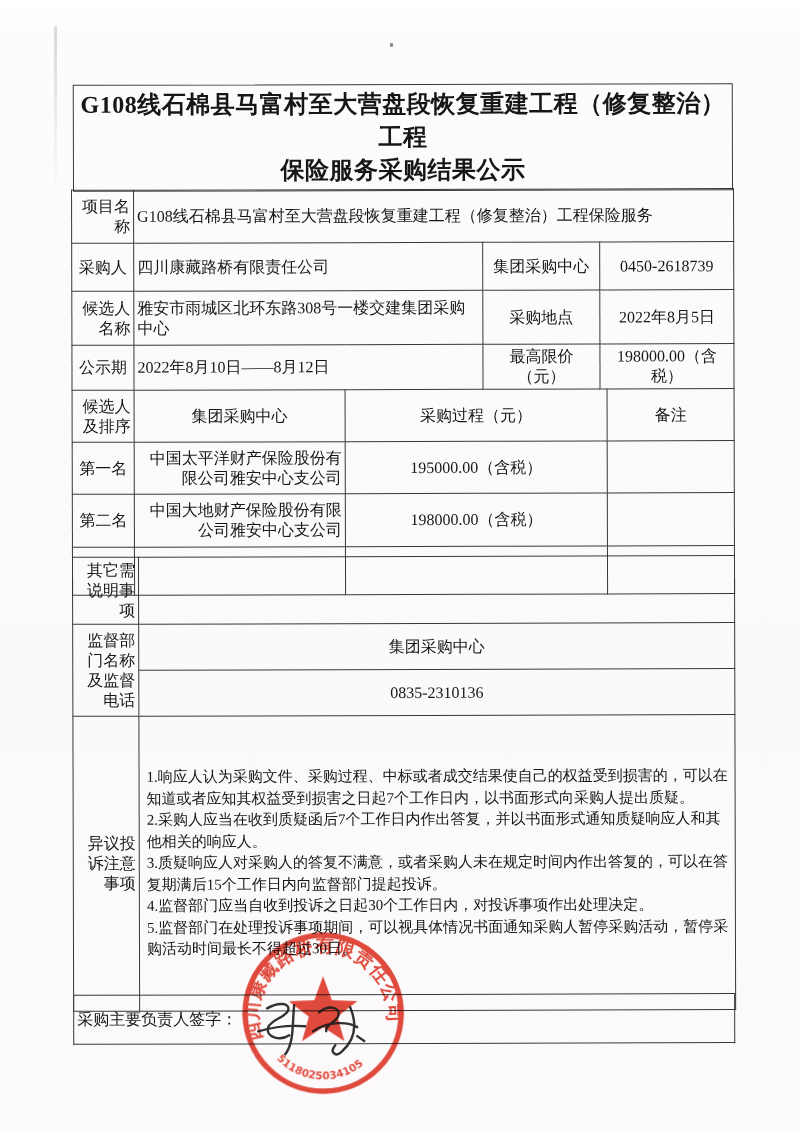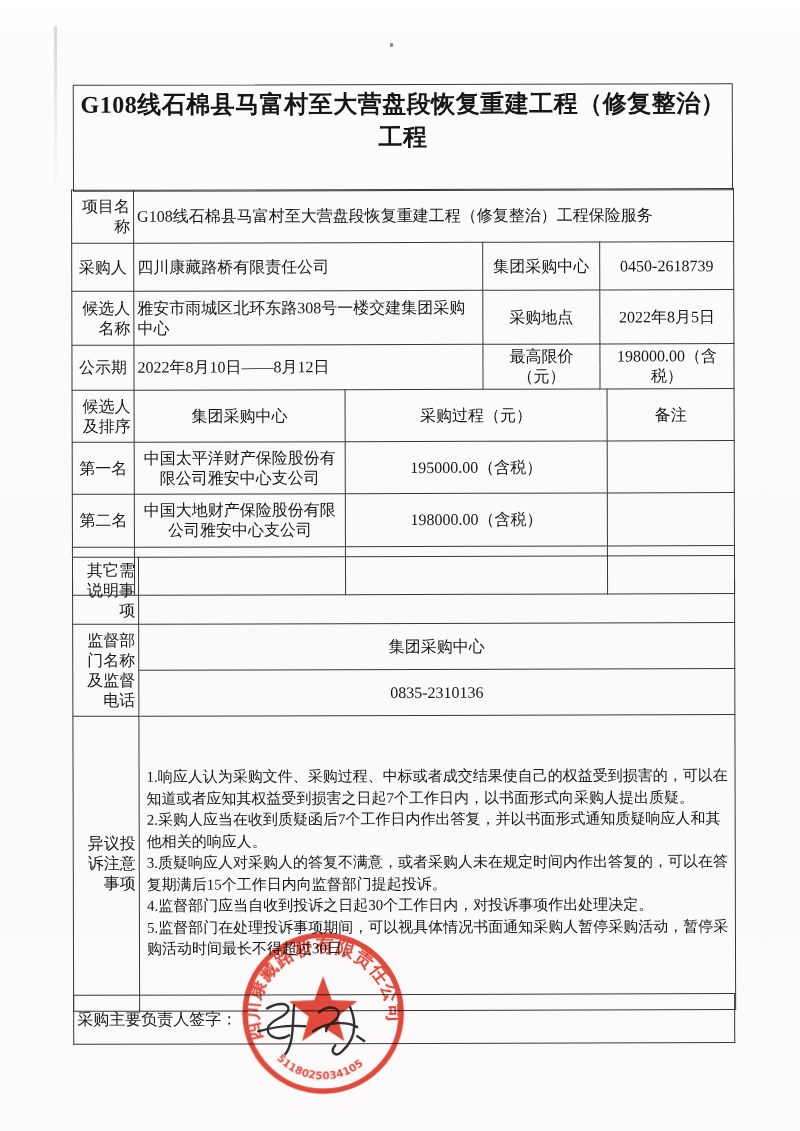--- a/index.html
+++ b/index.html
@@ -27,40 +27,41 @@
   table.sheet{border-collapse:collapse;table-layout:fixed;position:absolute;left:72px;box-sizing:border-box;}
   table.sheet td{
     border:1.6px solid #38383c;vertical-align:middle;
     font-size:16px;line-height:20px;padding:2px 3px;overflow:hidden;
     word-break:break-all;
   }
   td.lbl{text-align:right;padding-left:5px;padding-right:2px;}
   td.lbl-c{text-align:center;}
   td.val-l{text-align:left;padding-left:10px;}
   td.val-c{text-align:center;}
-  td.name-c{text-align:center;font-size:15px;line-height:21px;}
+  td.name-c{text-align:right;font-size:15px;line-height:21px;}
   .obj-cell{padding:6px 4px 6px 7px !important;}
   .obj-wrap{display:flex;flex-direction:column;justify-content:center;height:100%;}
   .obj-item{font-size:15px;line-height:21.5px;text-align:left;word-break:break-all;}
   .sig-label{font-size:16px;}
 
   .seal{position:absolute;left:237px;top:928px;width:170px;height:170px;
         mix-blend-mode:multiply;opacity:.92;filter:blur(.2px);}
   .sig{position:absolute;left:252px;top:998px;width:115px;height:62px;}
 </style>
 </head>
 <body>
 
 <div class="crease"></div>
 <div class="speck"></div>
 
 <div class="doc">
 
   <div class="title-box">
     <span>G108线石棉县马富村至大营盘段恢复重建工程（修复整治）工程</span><br>
+    <span>保险服务采购结果公示</span>
   </div>
 
   <table class="sheet" style="top:189px;width:662px;">
     <colgroup>
         <col style="width:62px">
         <col style="width:211px">
         <col style="width:138px">
         <col style="width:117px">
         <col style="width:7px">
         <col style="width:127px">

